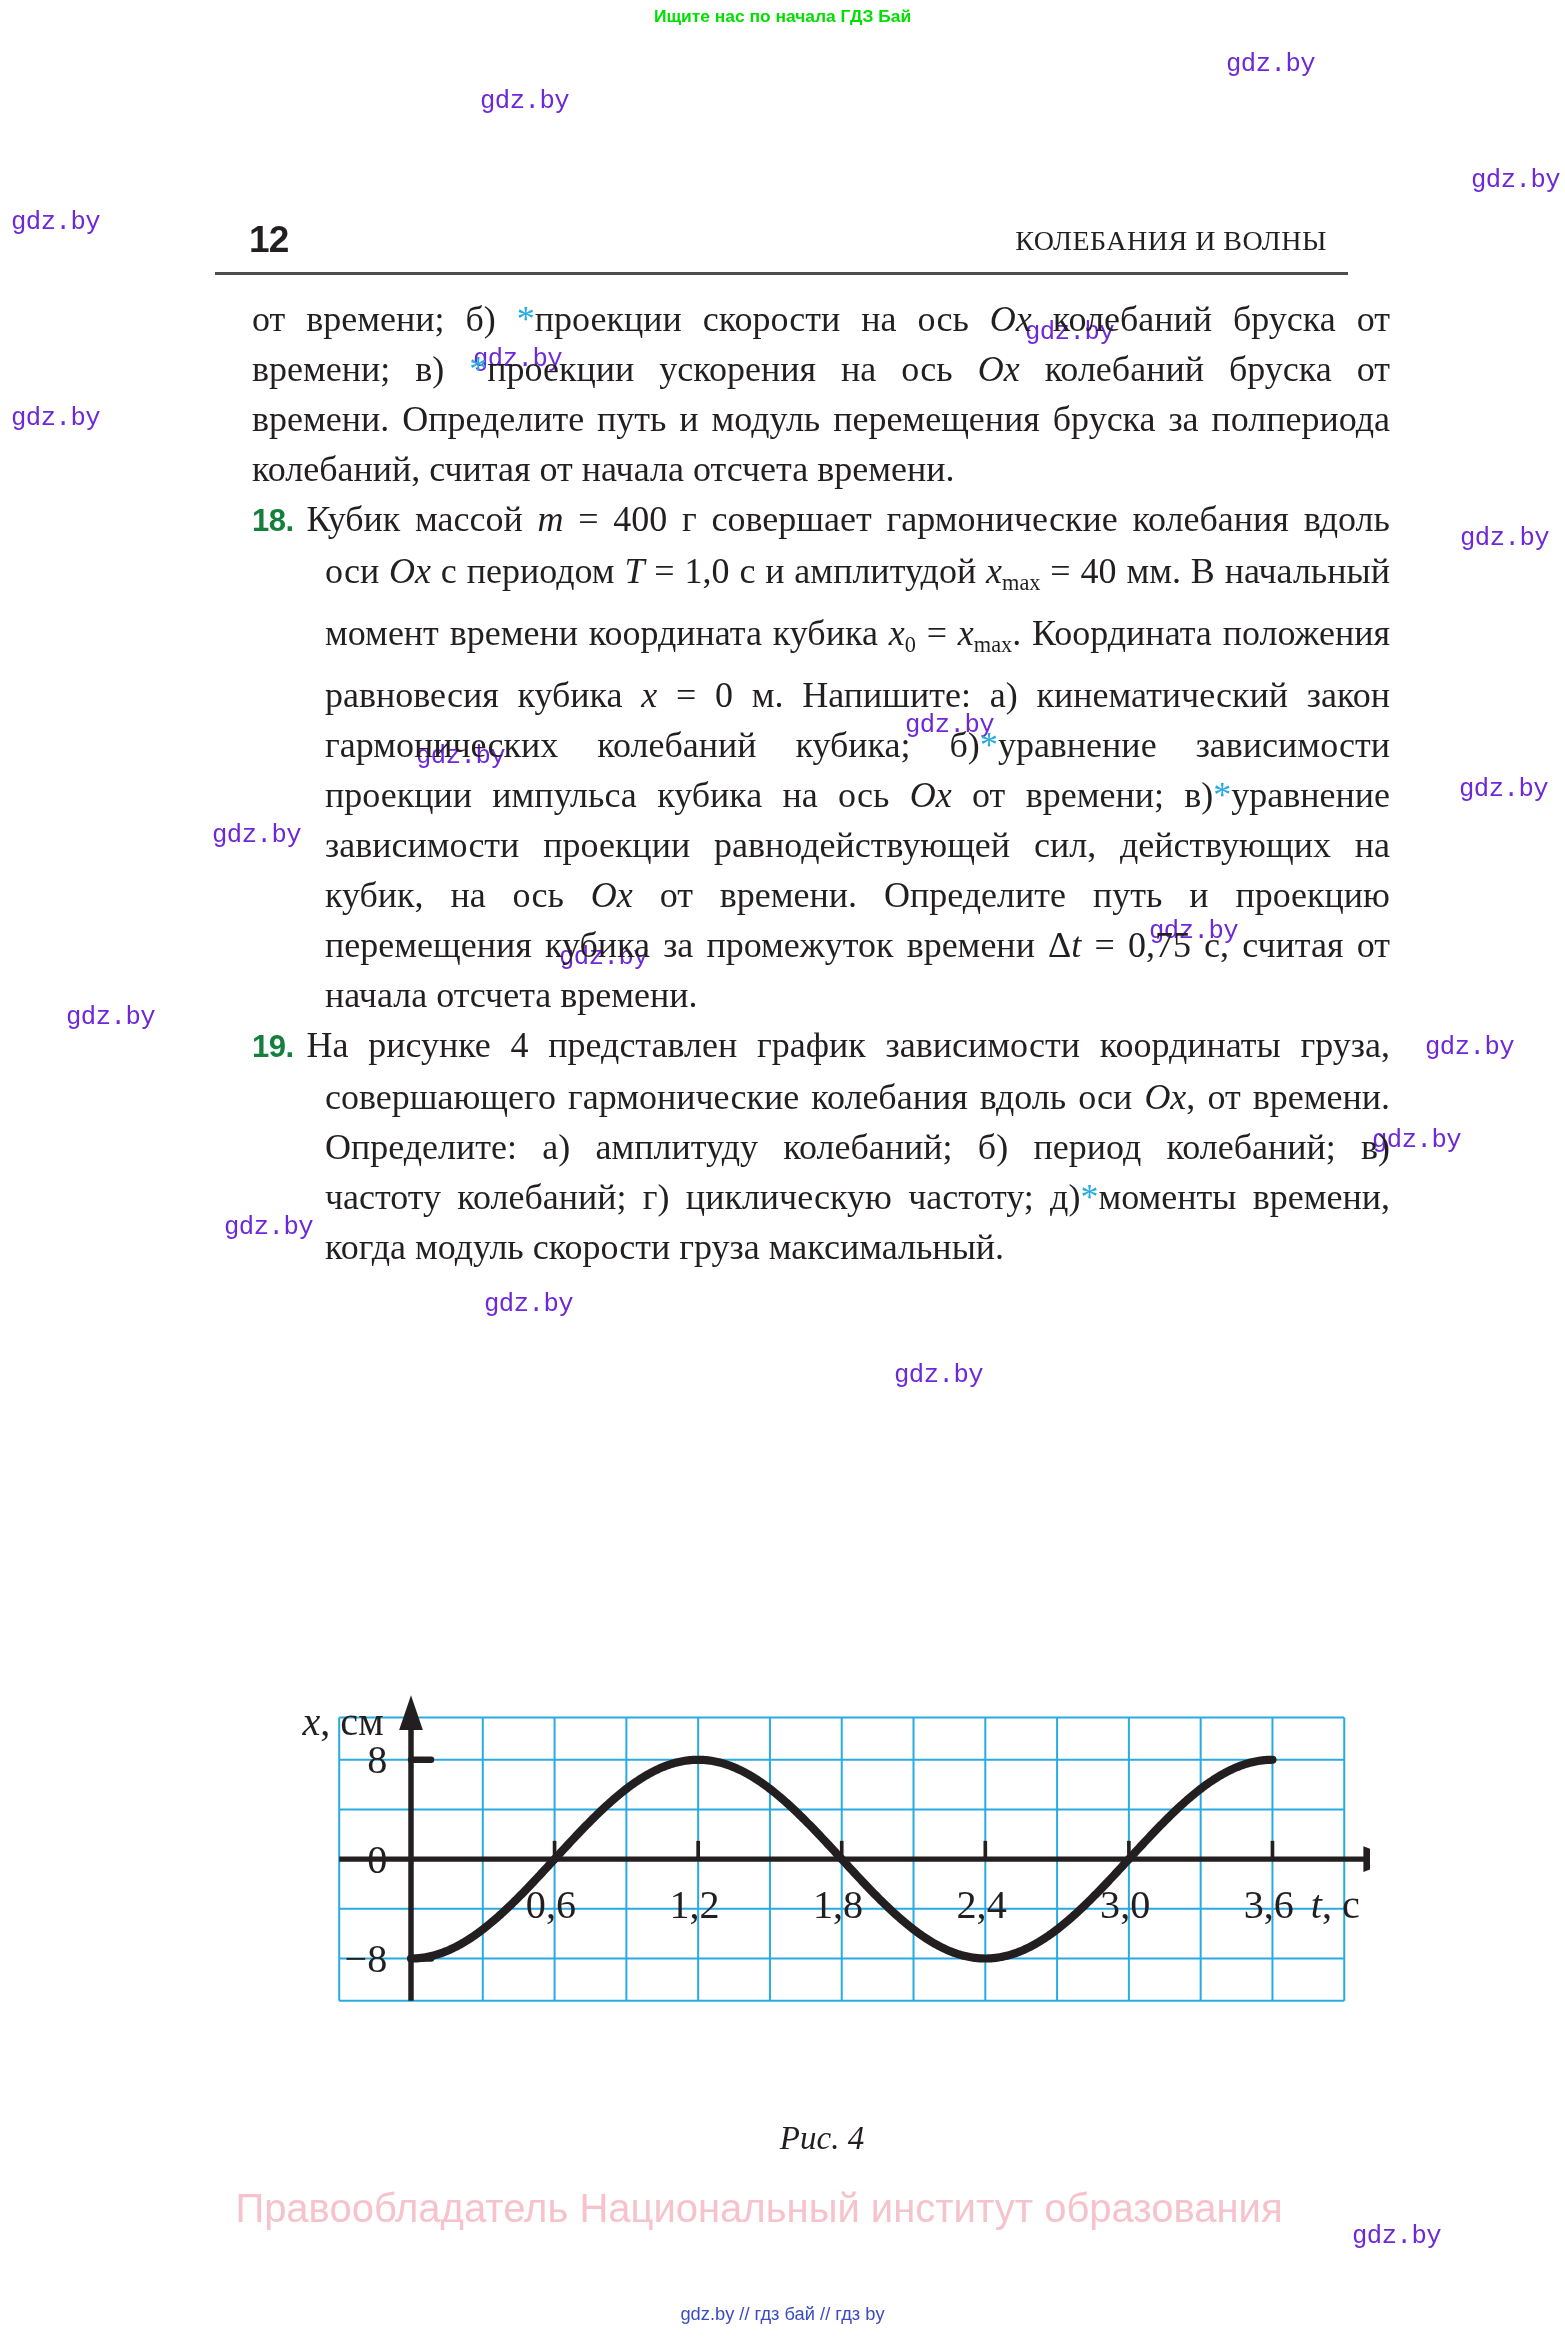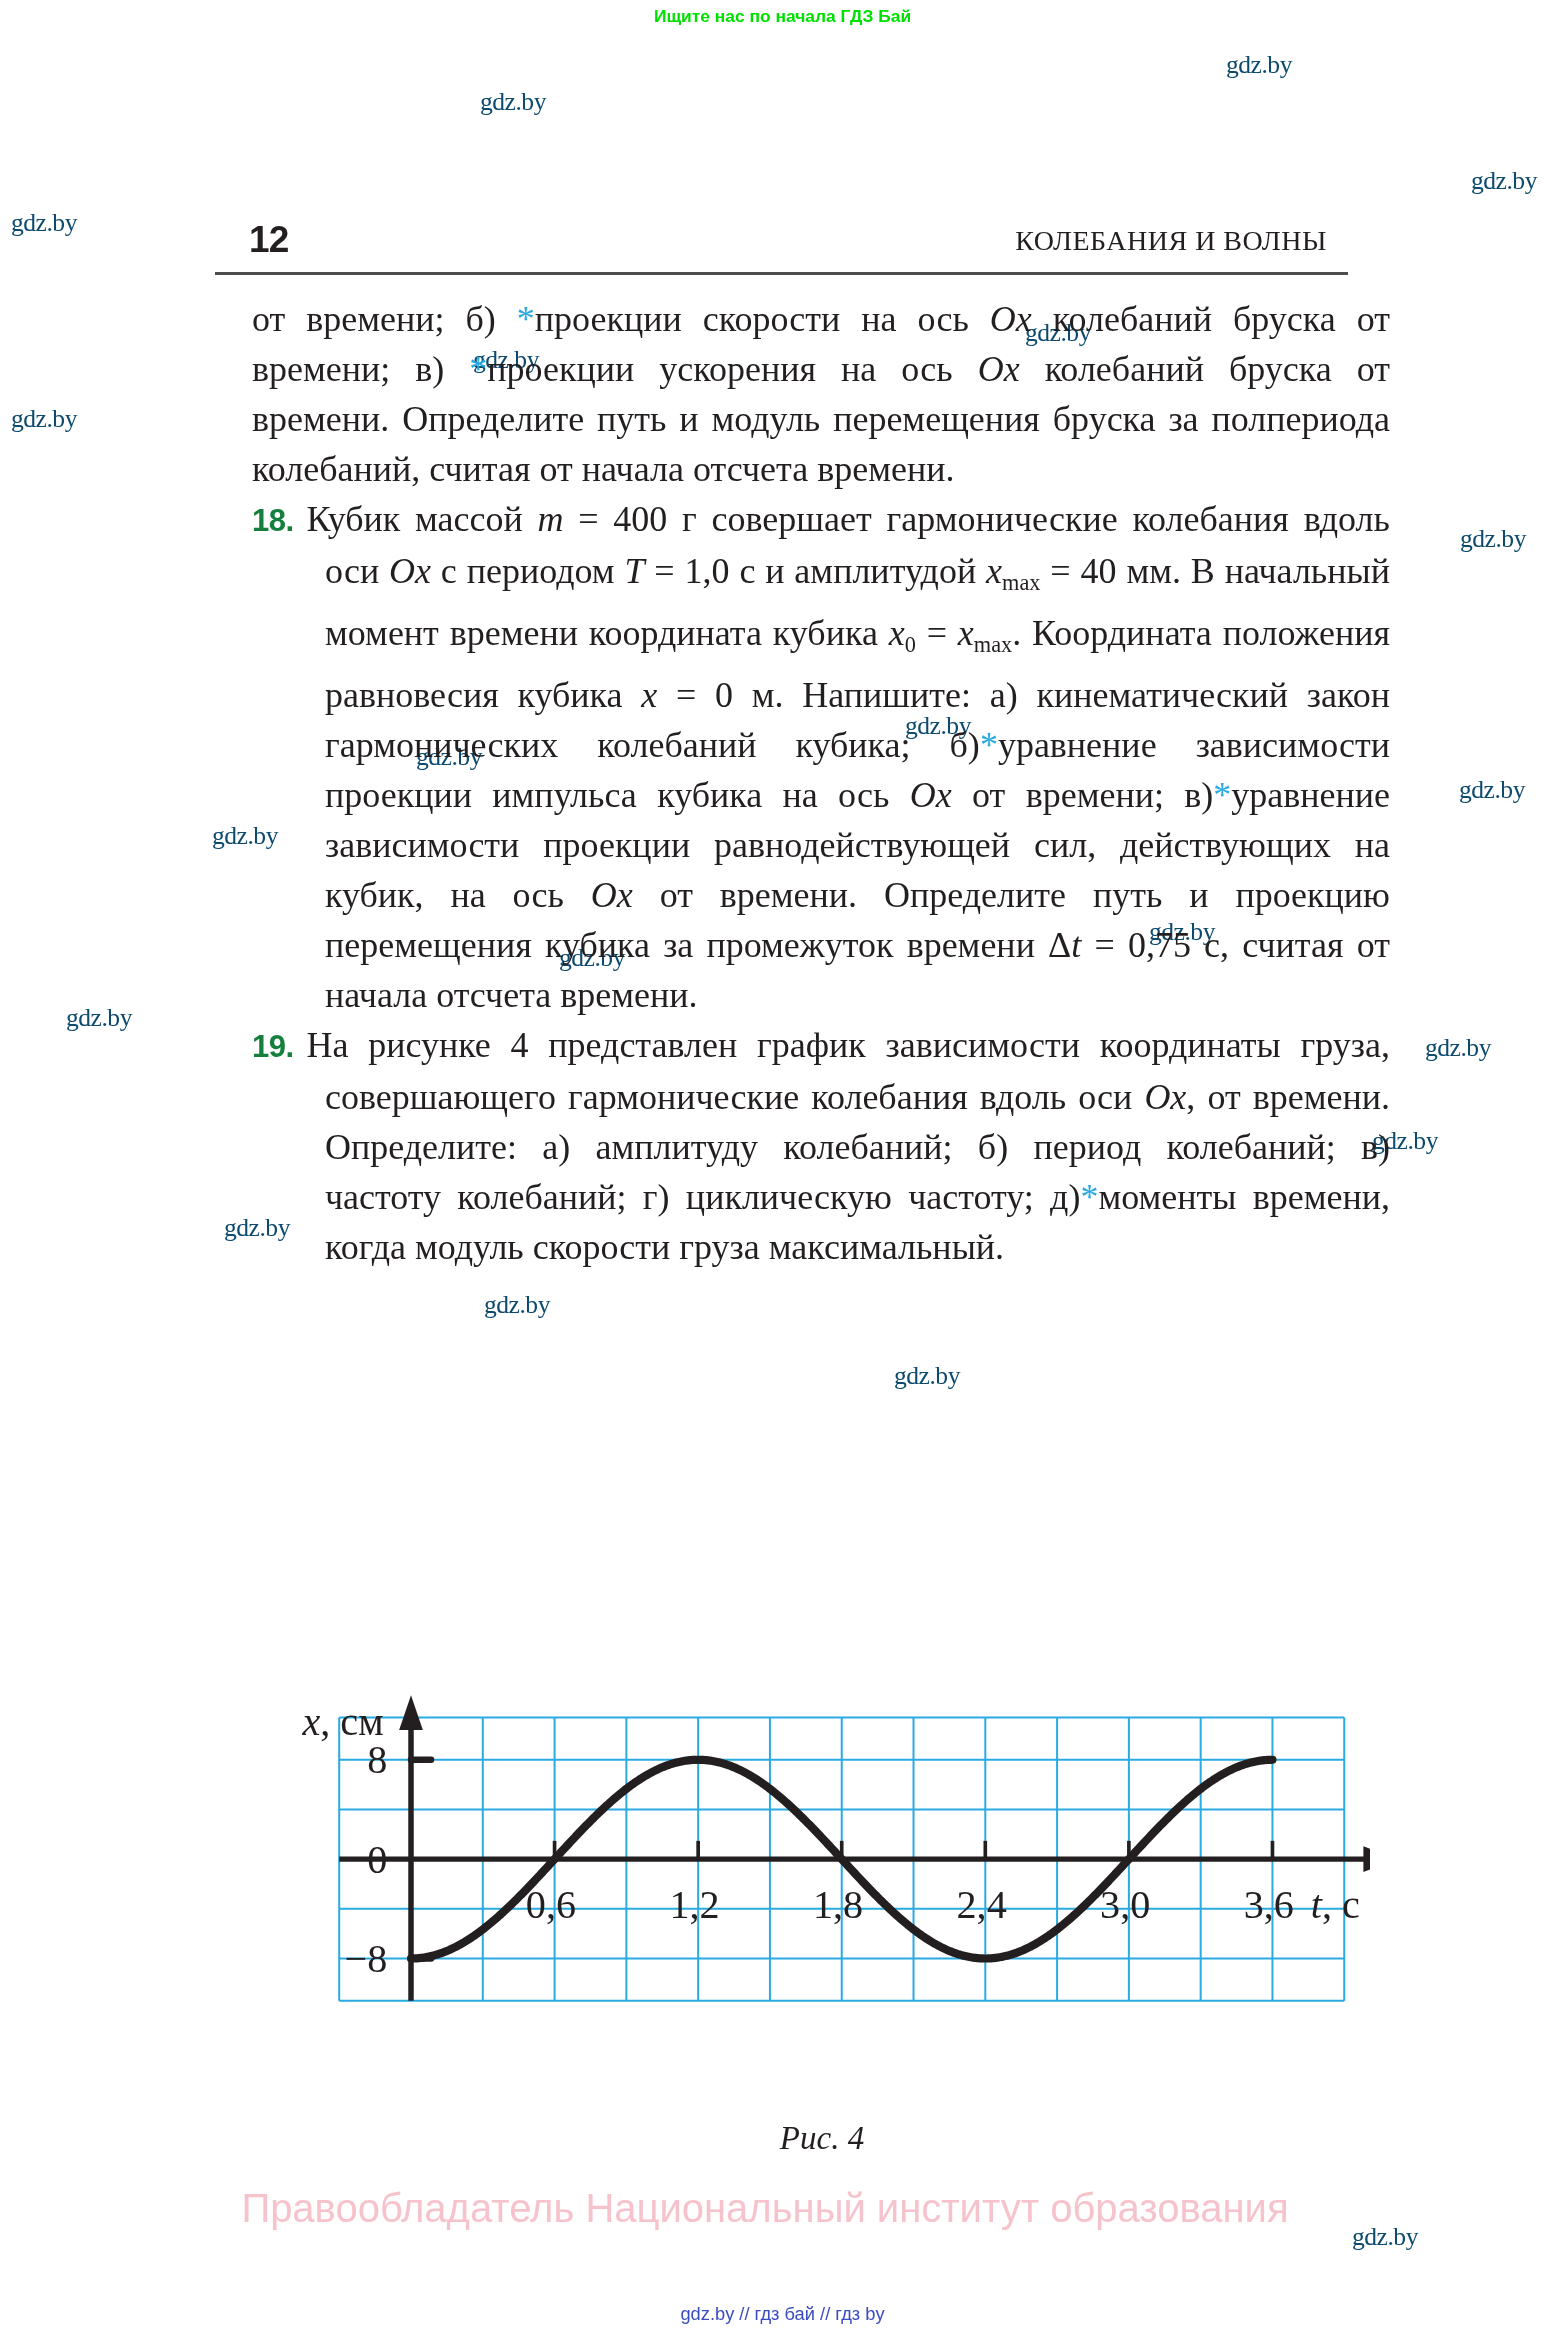--- a/index.html
+++ b/index.html
@@ -26,23 +26,23 @@
     font-family: "Liberation Sans", sans-serif;
     font-weight: bold;
     font-size: 17.4px;
     color: #00e000;
     letter-spacing: 0px;
   }
 
   
   .wm {
     position: absolute;
-    font-family: Liberation Serif, serif;
+    font-family: Liberation Mono, monospace;
     font-size: 25.6px;
-    color: #0c4a6e;
+    color: #6d28d9;
     white-space: nowrap;
     letter-spacing: -0.5px;
   }
 
   
   .page-num {
     position: absolute;
     left: 249px;
     top: 219px;
     font-family: "Liberation Sans", sans-serif;
@@ -123,21 +123,21 @@
     width: 1096px;
     text-align: center;
     font-size: 33px;
     font-style: italic;
     color: #231f20;
   }
 
   
   .copyright {
     position: absolute;
-    left: 10px;
+    left: 4px;
     top: 2186px;
     width: 1510px;
     text-align: center;
     font-family: "Liberation Sans", sans-serif;
     font-size: 40px;
     color: #f6c3cc;
     letter-spacing: 0px;
     white-space: nowrap;
   }
   .footer-links {

